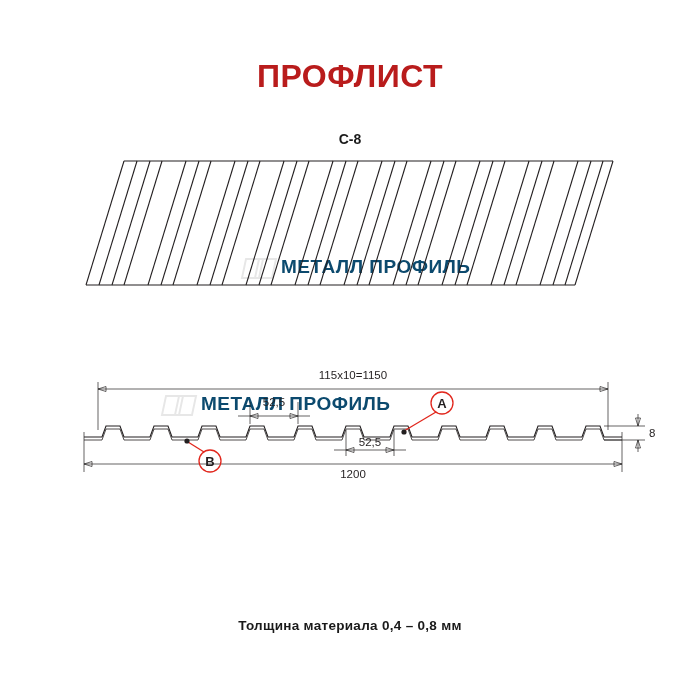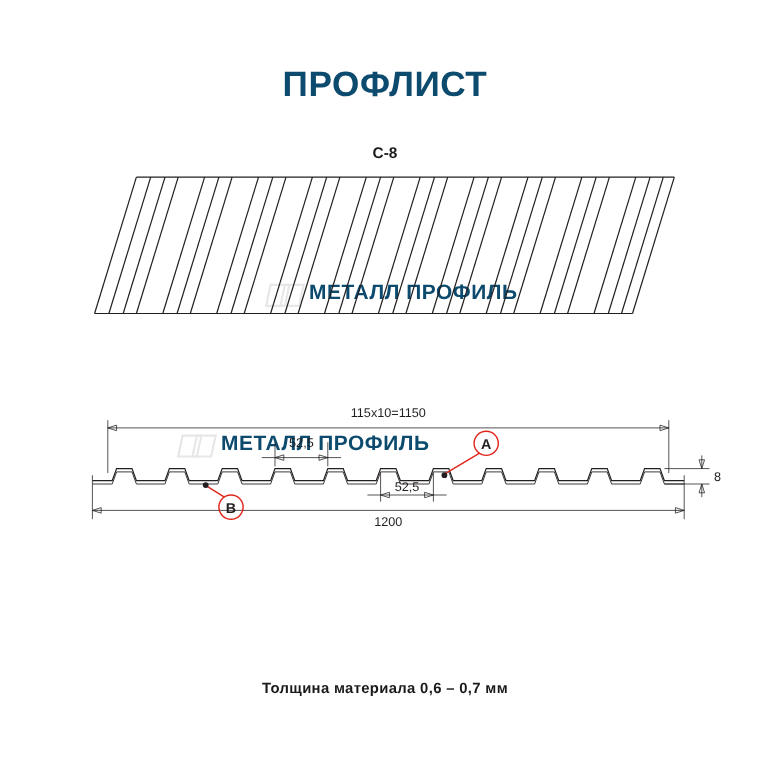--- a/index.html
+++ b/index.html
@@ -18,21 +18,21 @@
   }
   
   .title {
     position: absolute;
     left: 0; right: 0;
     top: 58px;
     text-align: center;
     font-size: 32px;
     font-weight: bold;
     letter-spacing: 0.5px;
-    color: #0c4a6e;
+    color: #b91c1c;
   }
   .subtitle {
     position: absolute;
     left: 0; right: 0;
     top: 103px;
     text-align: center;
     font-size: 14px;
     font-weight: bold;
     color: #1a1a1a;
     margin-top: 28px;
@@ -254,15 +254,15 @@
     <text class="dimtext" x="353" y="379" text-anchor="middle">115х10=1150</text>
     <text class="dimtext" x="274" y="406" text-anchor="middle">52,5</text>
     <text class="dimtext" x="370" y="446" text-anchor="middle">52,5</text>
     <text class="dimtext" x="353" y="478" text-anchor="middle">1200</text>
     <text class="dimtext" x="649" y="437" text-anchor="start">8</text>
 
     <text class="calltext" x="442" y="408" text-anchor="middle">A</text>
     <text class="calltext" x="210" y="466" text-anchor="middle">B</text>
   </svg>
 
-  <div class="footnote">Толщина материала 0,6 – 0,7 мм</div>
+  <div class="footnote">Толщина материала 0,4 – 0,8 мм</div>
 
 </div>
 
 </body></html>

